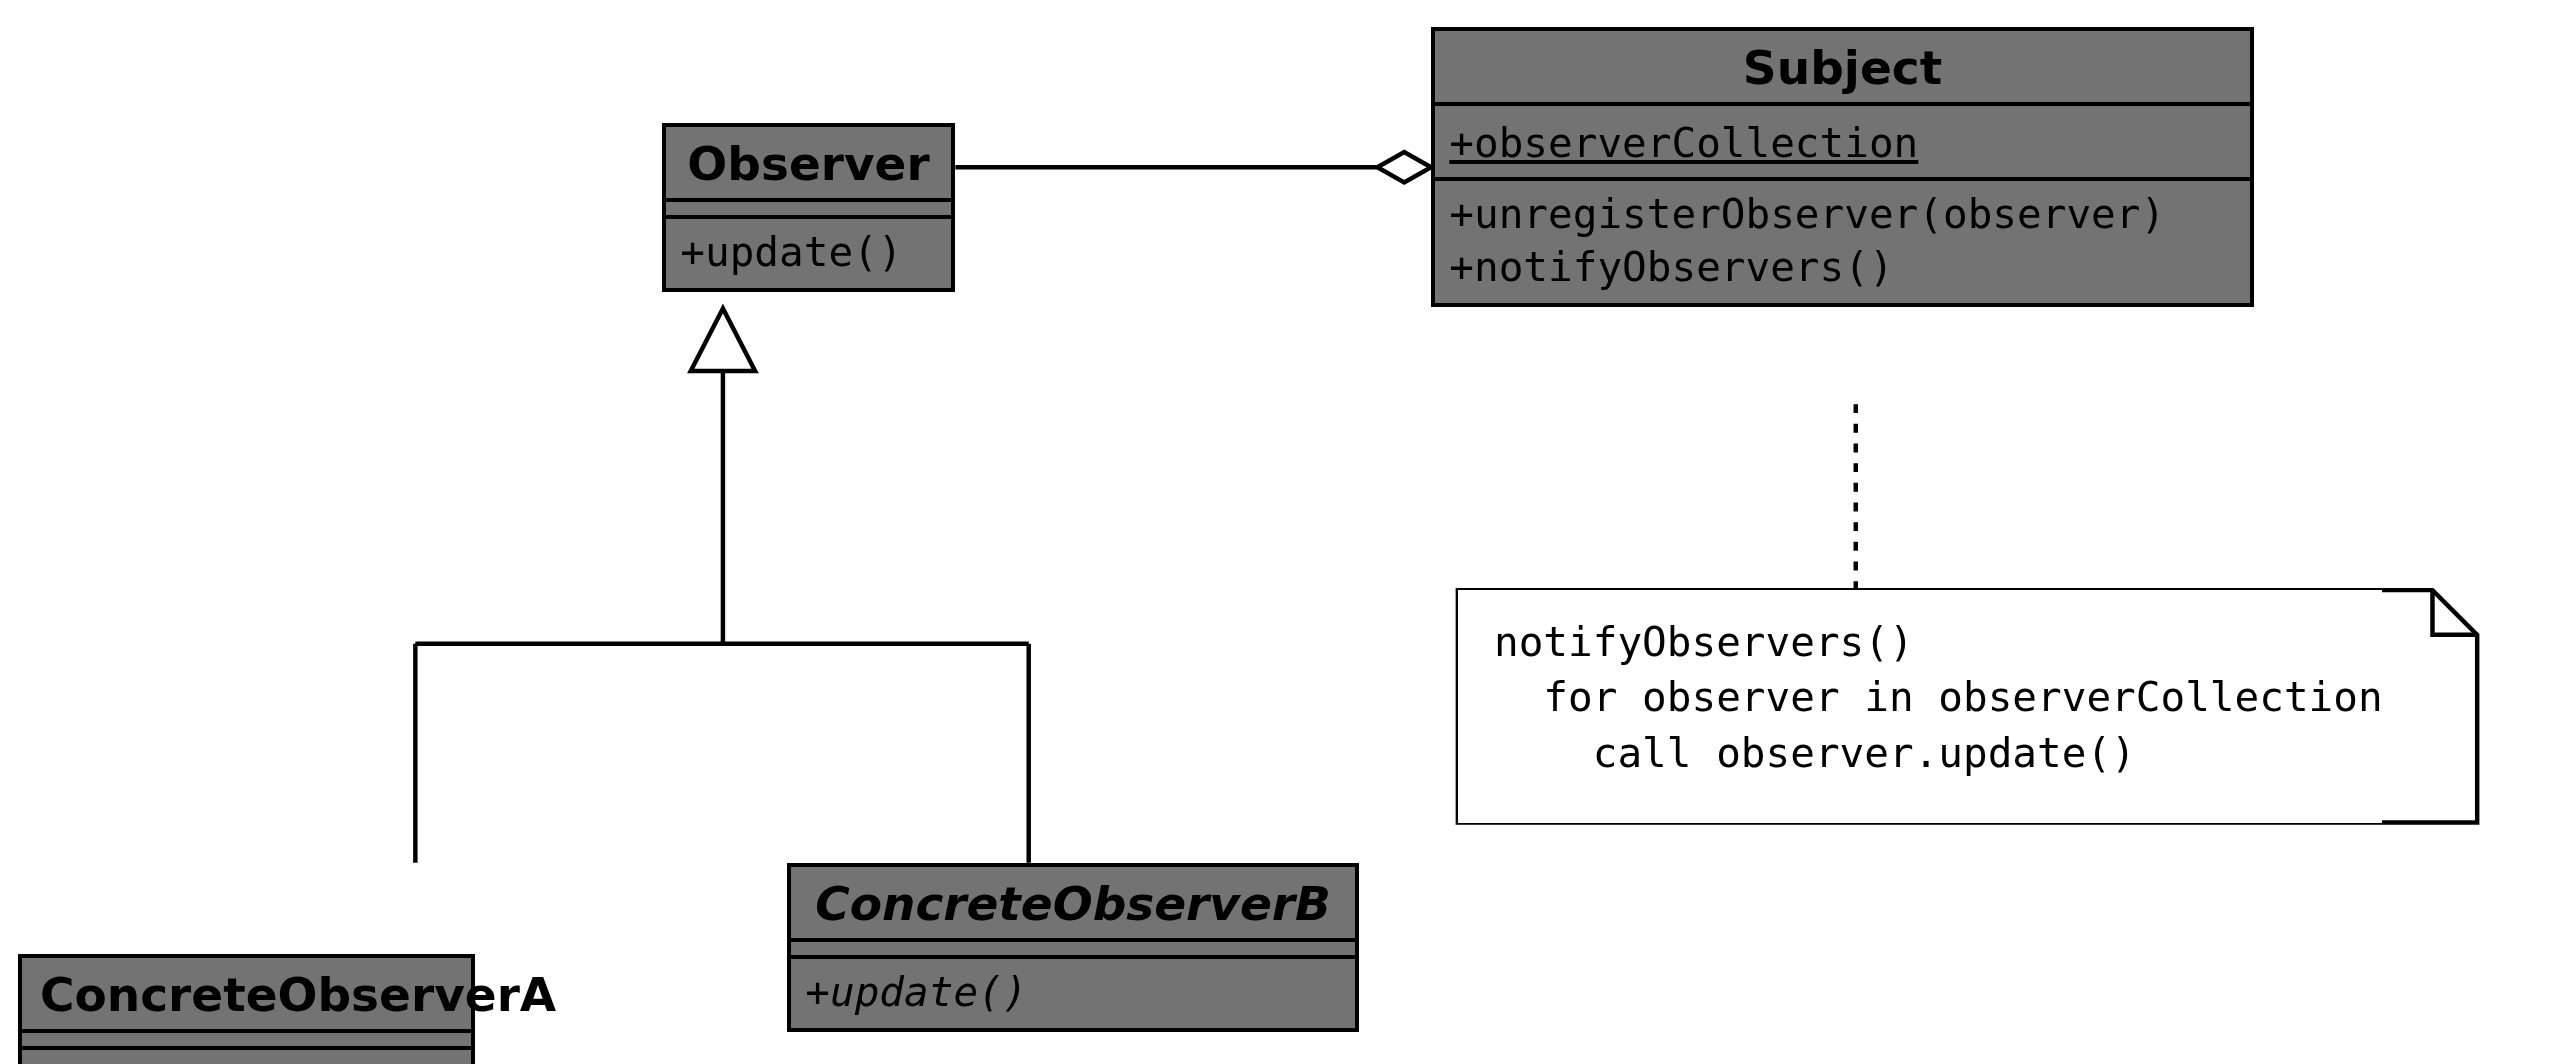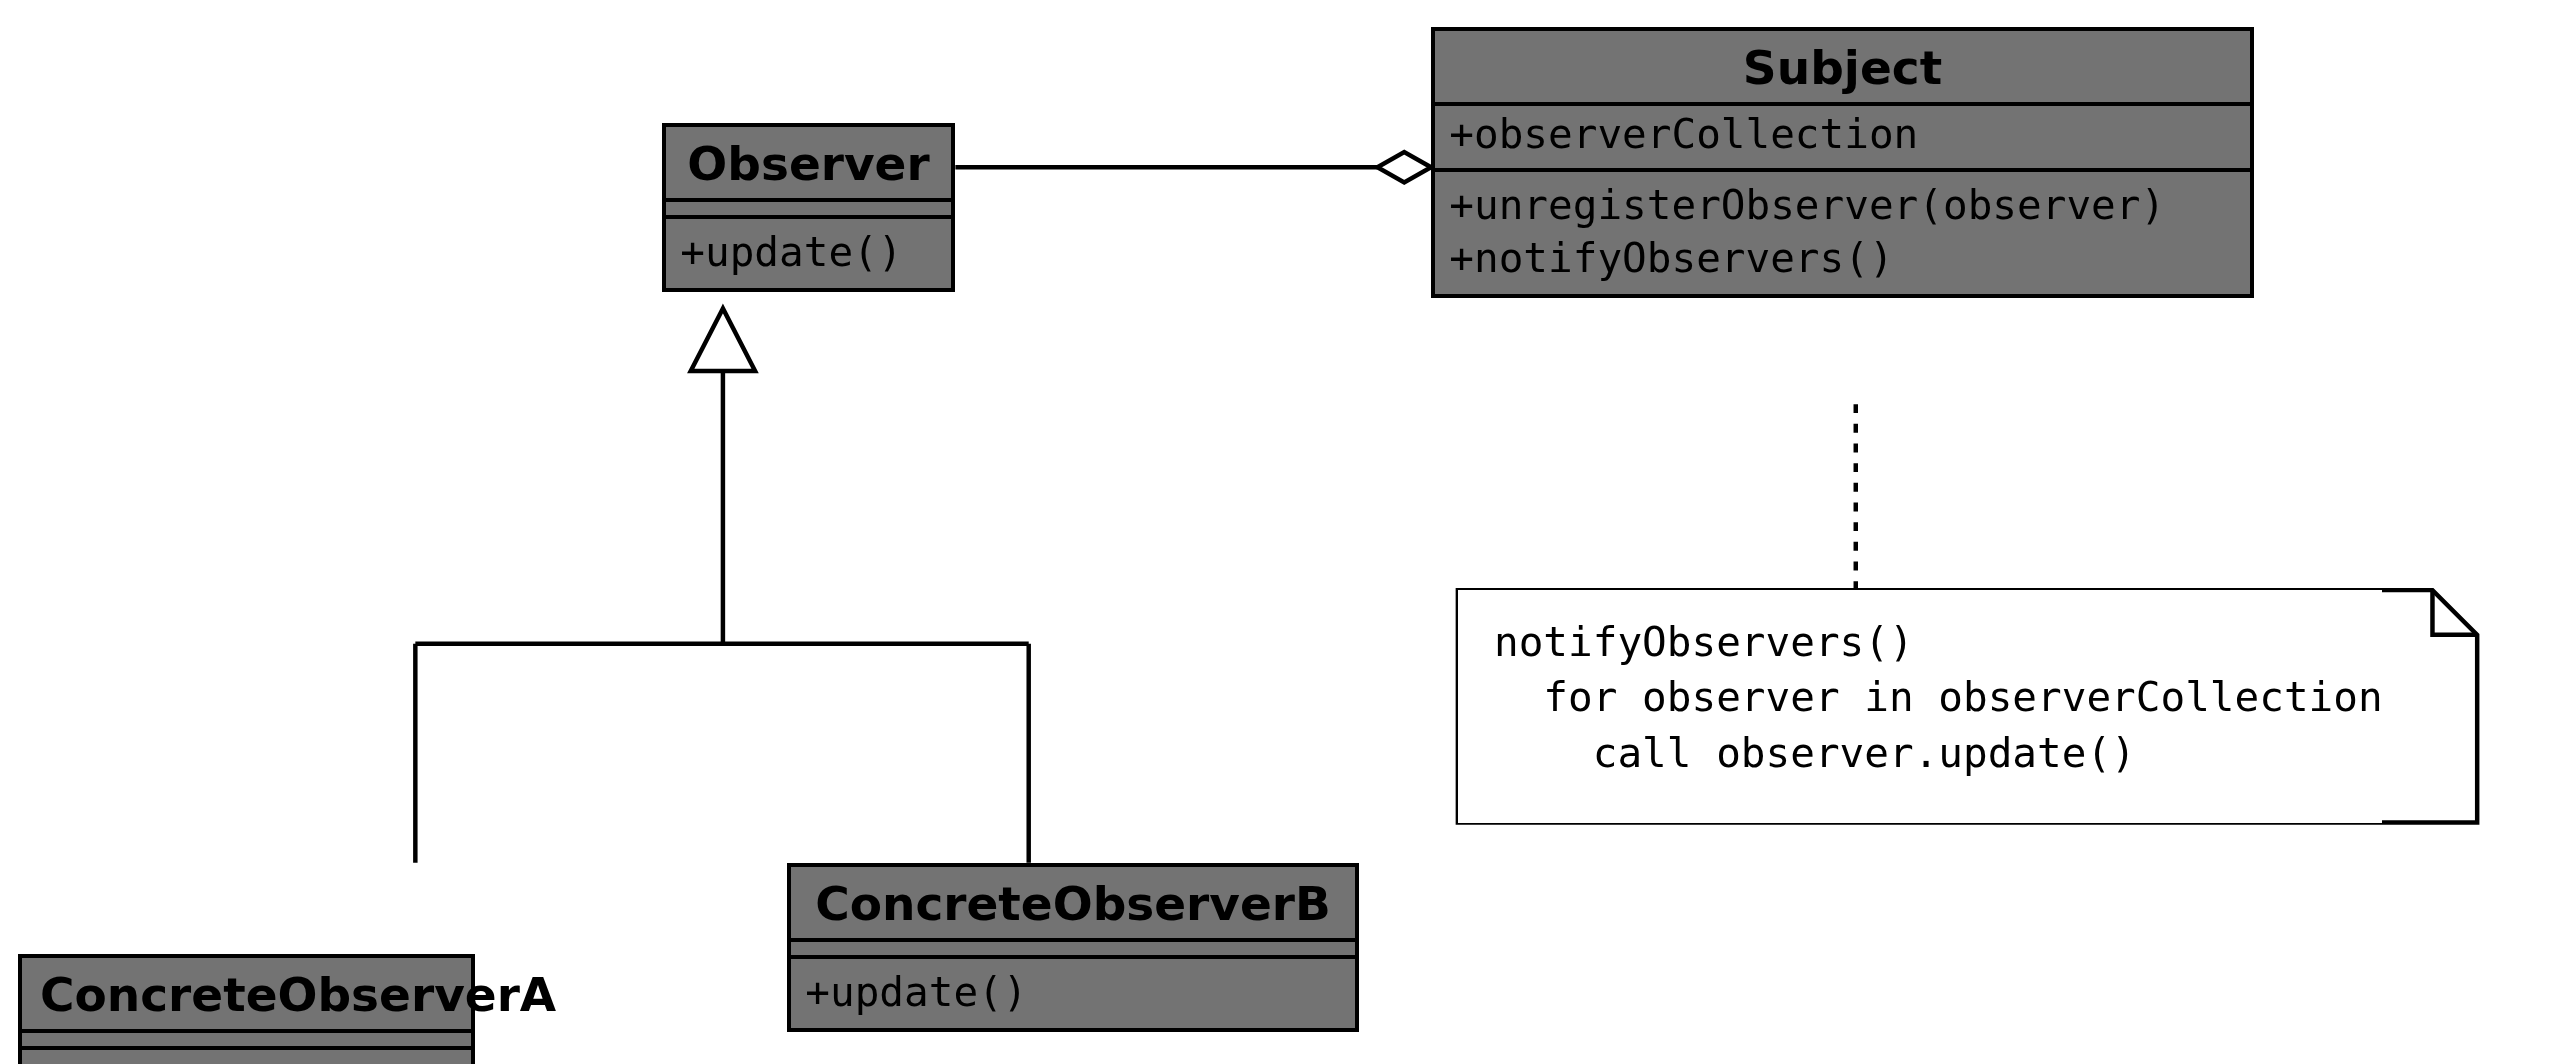--- a/index.html
+++ b/index.html
@@ -107,38 +107,38 @@
   <div class="uml-class" style="left:662px; top:123px; width:293px;">
     <div class="uml-title">Observer</div>
     <div class="uml-attrs empty"></div>
     <div class="uml-ops">
       <div>+update()</div>
     </div>
   </div>
 
   <div class="uml-class" style="left:1431px; top:27px; width:823px;">
     <div class="uml-title">Subject</div>
-    <div class="uml-attrs" style="padding-top:3px; padding-bottom:7.2px;">
+    <div class="uml-attrs" style="padding-top:12px; padding-bottom:7.2px;text-decoration:underline;">
       <div>+observerCollection</div>
     </div>
     <div class="uml-ops">
       <div>+unregisterObserver(observer)</div>
       <div>+notifyObservers()</div>
     </div>
   </div>
 
   <div class="uml-class" style="left:18px; top:906px; width:457px;margin-top:48px;">
     <div class="uml-title">ConcreteObserverA</div>
     <div class="uml-attrs empty"></div>
     <div class="uml-ops">
       <div>+update()</div>
     </div>
   </div>
 
-  <div class="uml-class" style="left:787px; top:863px; width:572px;">
+  <div class="uml-class" style="left:787px; top:863px; width:572px;font-style:italic;">
     <div class="uml-title">ConcreteObserverB</div>
     <div class="uml-attrs empty"></div>
     <div class="uml-ops">
       <div>+update()</div>
     </div>
   </div>
 
   <div class="note" style="left:1458px; top:590px; width:924px; height:233px;">
     <div class="note-text"><span>notifyObservers()</span>
 <span>  for observer in observerCollection</span>

